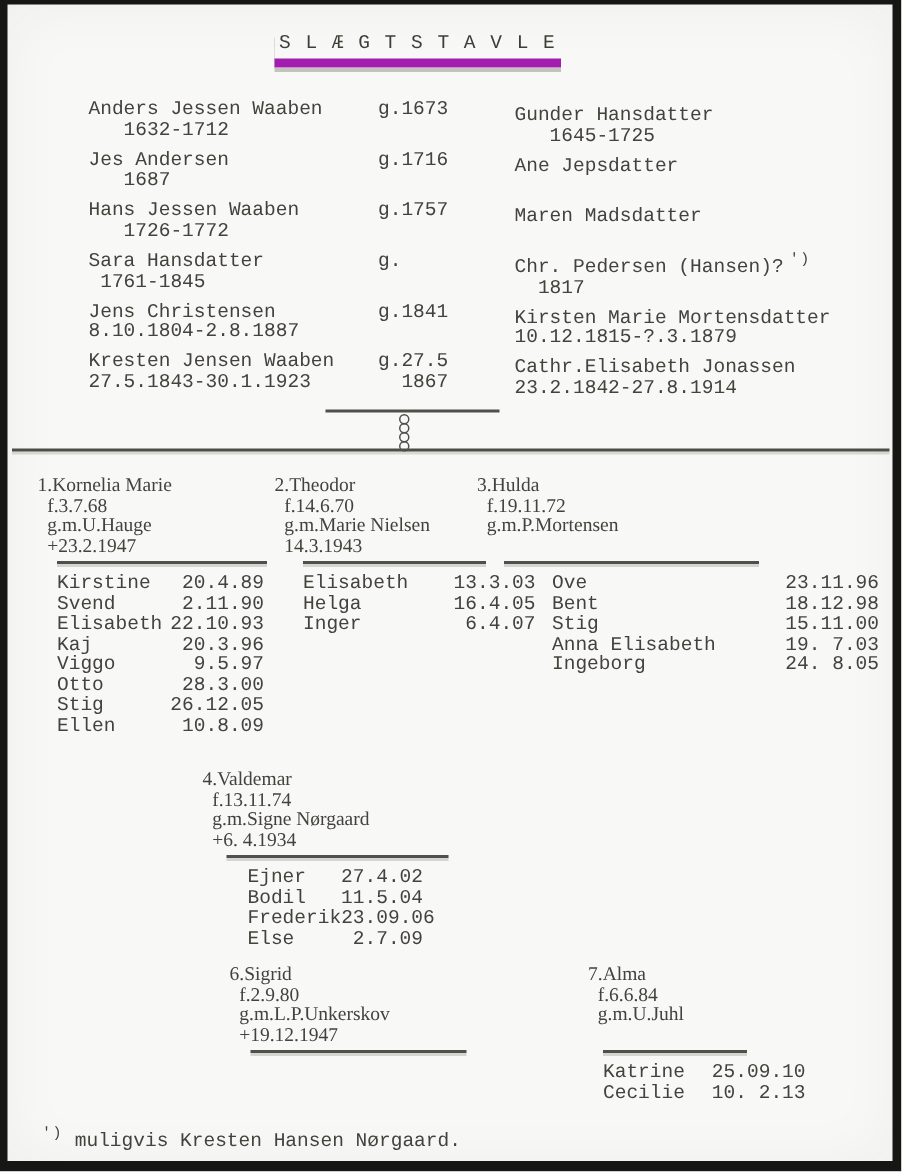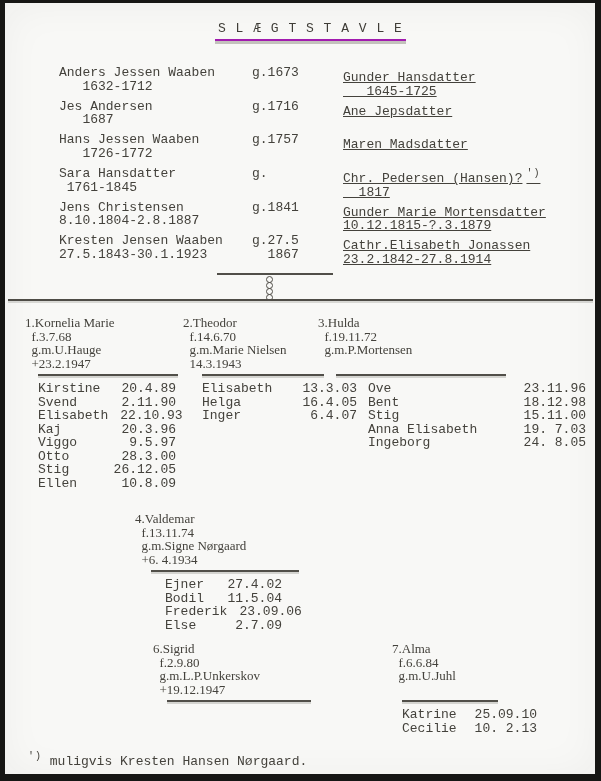--- a/index.html
+++ b/index.html
@@ -18,47 +18,46 @@
     border-style:solid;border-color:#161614;
     border-width:3px 6px 7px 5px;
     pointer-events:none;z-index:10;
   }
   .pre{white-space:pre;}
   
   .title{
     position:absolute;left:183px;top:22px;
     letter-spacing:1px;
     padding:0 3px 3px 3px;
-    border-bottom:2px solid #a21caf;
+    border-bottom:6px solid #a21caf;
     box-shadow:0 3px 0 rgba(130,128,118,0.45);
     color:#3f3d37;
-    margin-left:32px;
   }
   
   .ancestors{position:absolute;left:0;top:66px;width:601px;}
   .anc-row{position:relative;height:33.7px;}
   .anc-left{position:absolute;left:28px;top:0;margin-left:31px;}
   .anc-mid{position:absolute;left:252px;top:0;}
-  .anc-right{position:absolute;left:343px;top:0;text-decoration:underline;}
+  .anc-right{position:absolute;left:343px;top:0;}
   sup.note{font-size:10px;margin-left:4px;vertical-align:6px;letter-spacing:1px;}
   
   .union-line{position:absolute;left:217px;top:273px;width:116px;height:2px;background:#514f49;}
   .chain{position:absolute;left:266px;top:276px;width:9px;z-index:2;}
   .chain span{
     display:block;width:7px;height:7px;margin-bottom:-1px;
     border:1.6px solid #514f49;border-radius:50%;
     background:transparent;box-sizing:border-box;
   }
   .divider{position:absolute;left:8px;top:299px;width:585px;height:2px;background:#4e4c46;box-shadow:0 2px 0 rgba(120,118,110,0.25);}
   
   .family{position:absolute;}
   .fam-head{height:58px;white-space:pre;font-family:Liberation Serif, serif;}
   .fam-rule{height:2px;background:#514f49;box-shadow:0 2px 0 rgba(130,128,118,0.3);}
   .fam-children{margin-top:6px;}
-  .child-row{display:flex;justify-content:space-between;height:13.5px;gap:12px;}
+  .child-row{display:flex;justify-content:space-between;height:13.5px;}
   .c-name{white-space:pre;}
   .c-date{white-space:pre;text-align:center;}
   
   .footnote{position:absolute;left:28px;top:750px;white-space:pre;}
 </style>
 </head>
 <body>
 
 <div class="page">
   <div class="frame"></div>
@@ -115,21 +114,21 @@
         </div>
       </div>
 
       <div class="anc-row">
         <div class="anc-left">
           <div>Jens Christensen</div>
           <div class="pre">8.10.1804-2.8.1887</div>
         </div>
         <div class="anc-mid pre">g.1841</div>
         <div class="anc-right">
-          <div><span>Gunder Marie Mortensdatter</span><sup class="note"></sup></div>
+          <div><span>Kirsten Marie Mortensdatter</span><sup class="note"></sup></div>
           <div class="pre">10.12.1815-?.3.1879</div>
         </div>
       </div>
 
       <div class="anc-row">
         <div class="anc-left">
           <div>Kresten Jensen  Waaben</div>
           <div class="pre">27.5.1843-30.1.1923</div>
         </div>
         <div class="anc-mid pre">g.27.5

